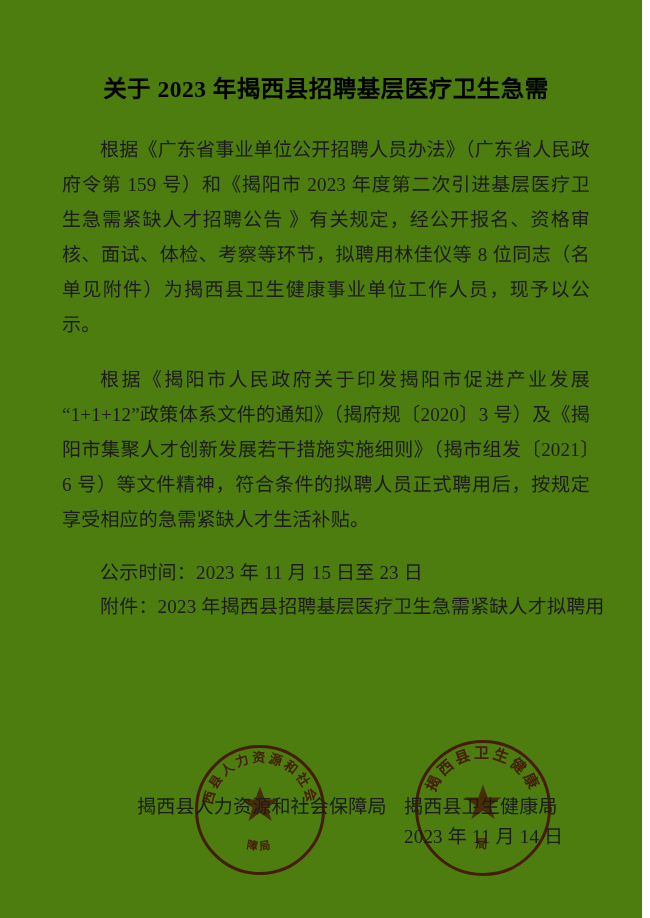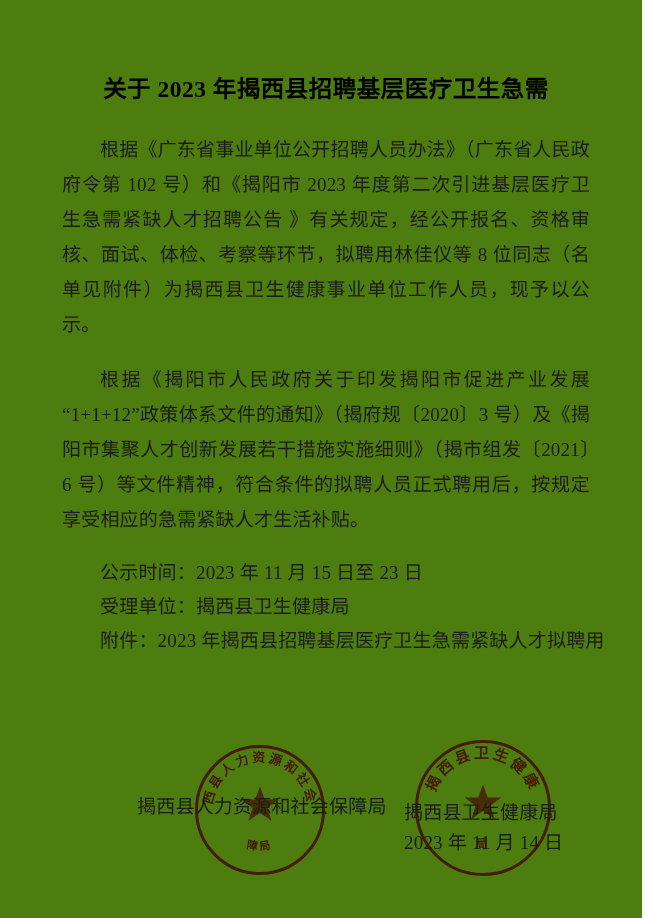--- a/index.html
+++ b/index.html
@@ -81,21 +81,21 @@
   .sign-col {
     position: absolute;
     font-size: 19px;
     line-height: 30px;
     letter-spacing: 0.2px;
     color: #1c1c1c;
     white-space: nowrap;
     z-index: 3;
   }
   .sign-col.left  { left: 75px;  top: 10px; }
-  .sign-col.right { left: 342px; top: 16px; }
+  .sign-col.right { left: 342px; top: 10px; }
   .sign-date { display: block; }
 
   
   .seal {
     position: absolute;
     border-radius: 50%;
     border: 3px solid #e02020;
     z-index: 2;
     opacity: 0.88;
     mix-blend-mode: multiply;
@@ -125,28 +125,27 @@
 <body>
 
 <div id="page">
 
   <div class="doc-body">
 
     <h1 class="doc-title">
       <span class="tline">关于 2023 年揭西县招聘基层医疗卫生急需</span>
     </h1>
 
-    <p class="para first">根据《广东省事业单位公开招聘人员办法》（广东省人民政府令第 102 号）和《揭阳市 2023 年度第二次引进基层医疗卫生急需紧缺人才招聘公告 》有关规定，经公开报名、资格审核、面试、体检、考察等环节，拟聘用林佳仪等 8 位同志（名单见附件）为揭西县卫生健康事业单位工作人员，现予以公示。</p>
+    <p class="para first">根据《广东省事业单位公开招聘人员办法》（广东省人民政府令第 159 号）和《揭阳市 2023 年度第二次引进基层医疗卫生急需紧缺人才招聘公告 》有关规定，经公开报名、资格审核、面试、体检、考察等环节，拟聘用林佳仪等 8 位同志（名单见附件）为揭西县卫生健康事业单位工作人员，现予以公示。</p>
 
     <p class="para">根据《揭阳市人民政府关于印发揭阳市促进产业发展“1+1+12”政策体系文件的通知》（揭府规〔2020〕3 号）及《揭阳市集聚人才创新发展若干措施实施细则》（揭市组发〔2021〕6 号）等文件精神，符合条件的拟聘人员正式聘用后，按规定享受相应的急需紧缺人才生活补贴。</p>
 
 
     <div class="info-block">
       <div class="info-line">公示时间：2023 年 11 月 15 日至 23 日</div>
-      <div class="info-line">受理单位：揭西县卫生健康局</div>
     </div>
 
     <div>
       <div class="attach-line">附件：2023 年揭西县招聘基层医疗卫生急需紧缺人才拟聘用</div>
 
     </div>
 
   </div>
 
   <div class="sign-area">

